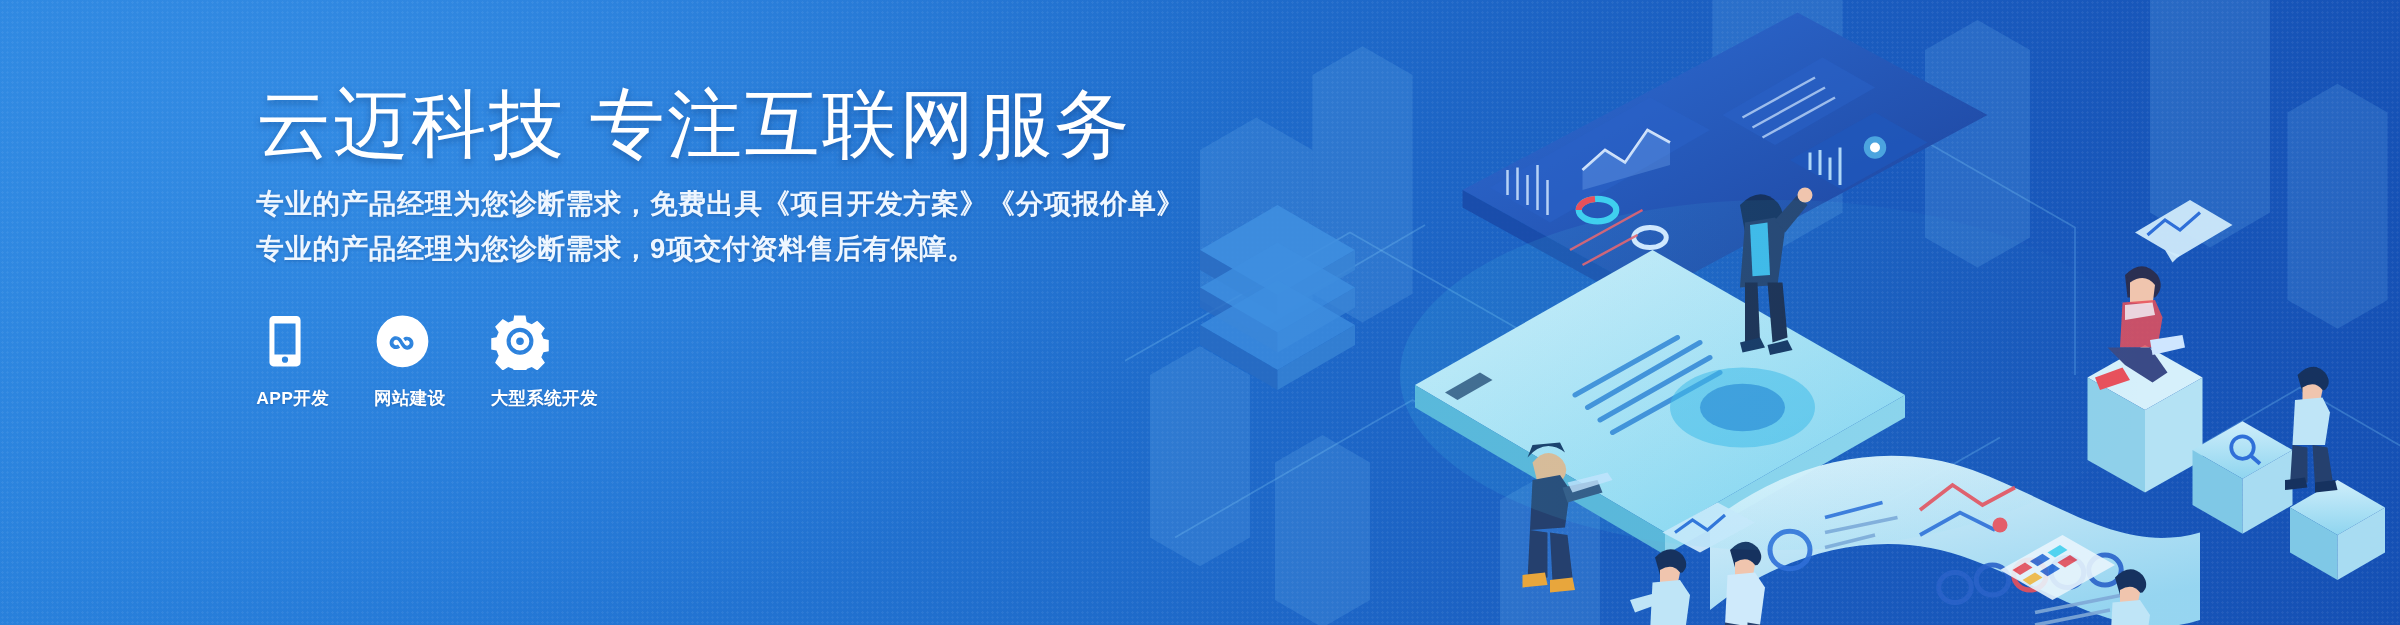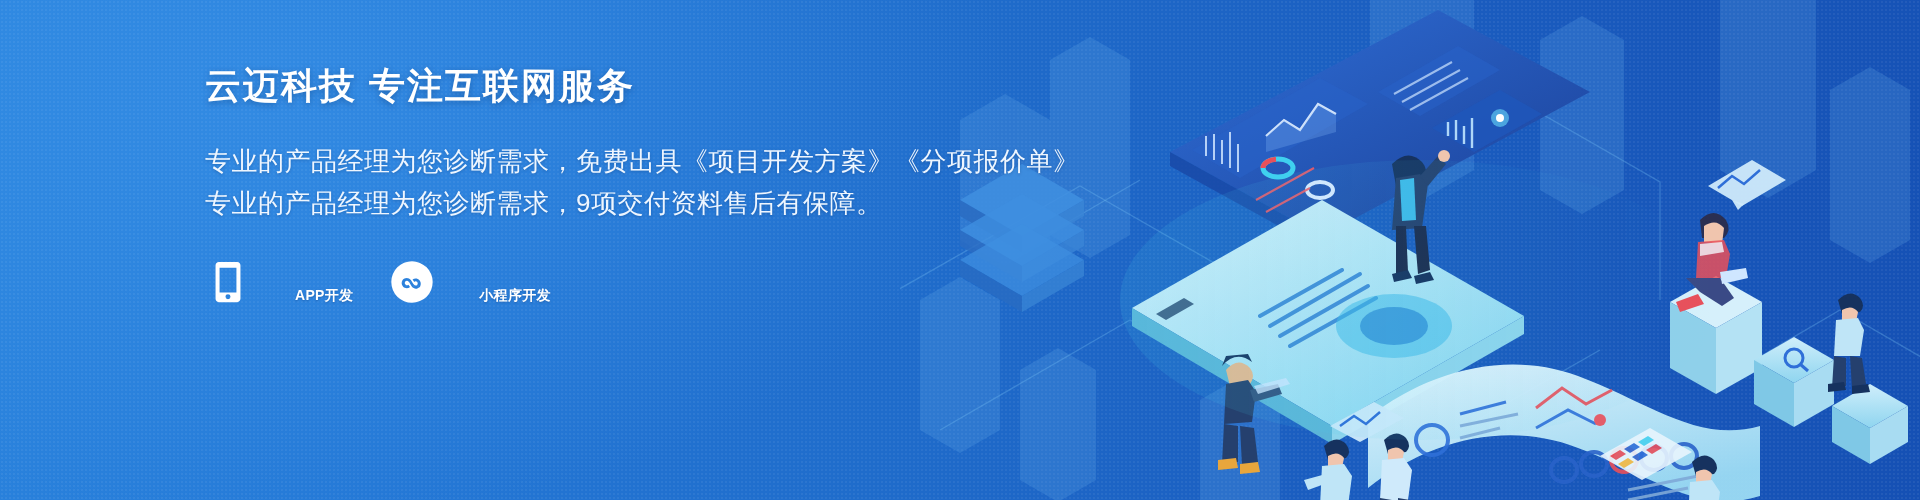--- a/index.html
+++ b/index.html
@@ -35,52 +35,51 @@
 
   
   .content{
     position:absolute; left:205px; top:0;
     width:760px; height:500px;
     display:flex; flex-direction:column; justify-content:flex-start;
     padding-top:66px;
   }
 
   .headline{
-    font-size:36px;
-    font-weight:700;
+    font-size:60px;
+    font-weight:400;
     color:#ffffff;
     letter-spacing:2px;
     line-height:1.12;
     text-shadow:0 2px 6px rgba(5,40,95,0.35);
     white-space:nowrap;
   }
 
   .subline{
-    margin-top:34px;
-    font-size:26px;
+    margin-top:12px;
+    font-size:22px;
     color:#eef6ff;
     line-height:1.62;
     letter-spacing:0.5px;
-    font-weight:400;
+    font-weight:700;
     text-shadow:0 1px 3px rgba(5,40,95,0.28);
     white-space:nowrap;
   }
   .subline .l2{ display:block; }
 
   .services{
     margin-top:34px;
     display:flex;
     align-items:flex-start;
     gap:36px;
   }
   .service{
-    display:flex; flex-direction:row; align-items:flex-end;
+    display:flex; flex-direction:column; align-items:flex-start;
     width:auto;
     cursor:pointer;
-    gap:44px;
   }
   .service .ico{
     width:46px; height:46px;
     display:flex; align-items:center; justify-content:center;
   }
   .service .ico svg{ width:100%; height:100%; fill:#ffffff; display:block; }
   .service .lbl{
     margin-top:14px;
     font-size:14px;
     color:#ffffff;
@@ -386,21 +385,30 @@
         </span>
         <span class="lbl">APP开发</span>
       </div>
 
       <div class="service">
         <span class="ico">
           <svg viewBox="0 0 24 24">
               <path d="M12 1.2A10.8 10.8 0 1012 22.8 10.8 10.8 0 0012 1.2zm3.9 13.4c-1.2 1.4-3 1.1-4-.2-.6-.8-1-1.8-1.6-2.5-.5-.6-1.3-.7-1.8-.1-.5.6-.3 1.5.4 1.8.4.2.9.1 1.2-.2l.9 1.2c-1 .9-2.6.9-3.6-.1-1.1-1.1-1-3 .2-4 1.2-1 2.9-.7 3.8.5.6.8 1 1.8 1.7 2.5.5.5 1.3.5 1.7-.1.4-.6.2-1.4-.5-1.7-.4-.2-.8 0-1.1.3l-.9-1.3c1.1-.9 2.7-.7 3.6.4 1 1.1.9 2.9-.2 4z"></path>
             </svg>
         </span>
-        <span class="lbl">小程序开发</span>
+        <span class="lbl">网站建设</span>
       </div>
 
 
 
+      <div class="service">
+        <span class="ico">
+          <svg viewBox="0 0 24 24">
+              <path d="M12 8.1a3.9 3.9 0 100 7.8 3.9 3.9 0 000-7.8zm0 2.3a1.6 1.6 0 110 3.2 1.6 1.6 0 010-3.2z"></path>
+              <path d="M9.7 1.3h4.6l.5 2.7 2.1.9 2.3-1.5 3.2 3.2-1.5 2.3.9 2.1 2.7.5v4.6l-2.7.5-.9 2.1 1.5 2.3-3.2 3.2-2.3-1.5-2.1.9-.5 2.7H9.7l-.5-2.7-2.1-.9-2.3 1.5-3.2-3.2L3.1 18l-.9-2.1-2.7-.5v-4.6l2.7-.5.9-2.1-1.5-2.3 3.2-3.2 2.3 1.5 2.1-.9.5-2.7zM12 6.4a5.6 5.6 0 100 11.2A5.6 5.6 0 0012 6.4z"></path>
+            </svg>
+        </span>
+        <span class="lbl">大型系统开发</span>
+      </div>
 
     </div>
   </div>
 </div>
 
 </body></html>

